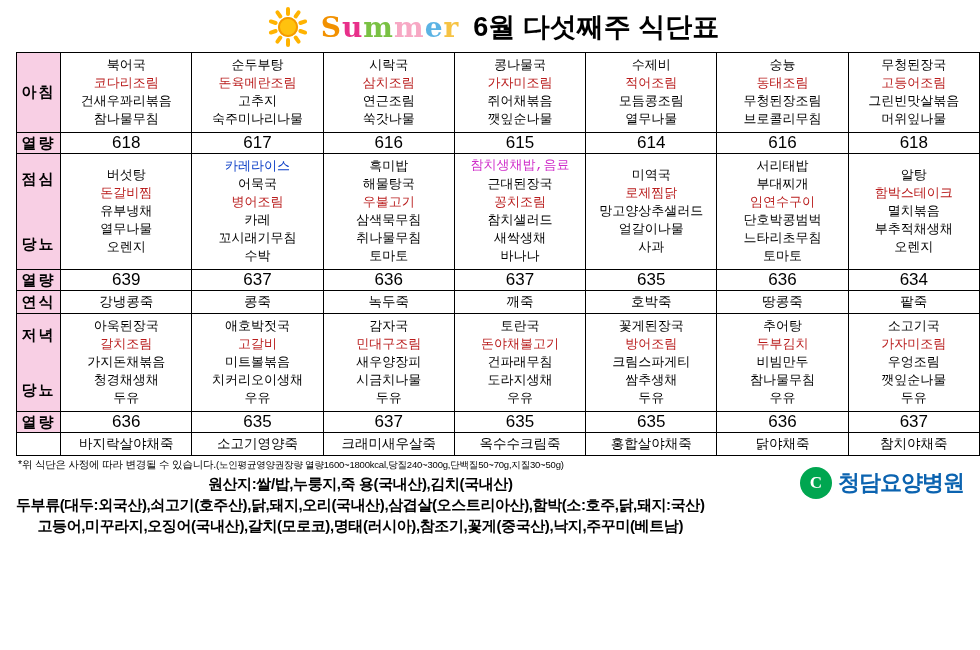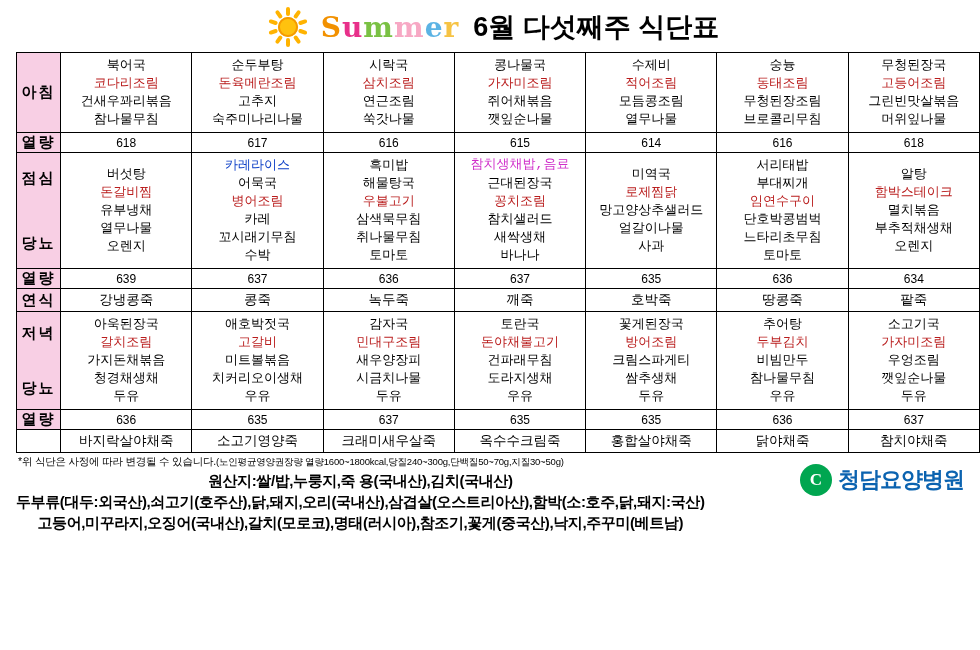--- a/index.html
+++ b/index.html
@@ -73,21 +73,21 @@
   .corner{background:#f8cfe4;}
   .menucell{
     padding:3px 2px 4px 2px;
     line-height:18px;
     font-size:13px;
   }
   .menucell .l{display:block;white-space:nowrap;}
   .red{color:#b91c1c;}
   .blue{color:#0b3ec6;}
   .magenta{color:#cf2cc9;font-family:Liberation Mono, monospace;}
-  .kcal{height:19px;font-size:12px;}
+  .kcal{height:19px;font-size:17px;}
   .snack{height:22px;font-size:13.5px;}
 
   
   .note{
     font-size:10.5px;margin:2px 0 0 2px;
     letter-spacing:-0.2px;
   }
   .note .small{font-size:9.5px;}
 
   

